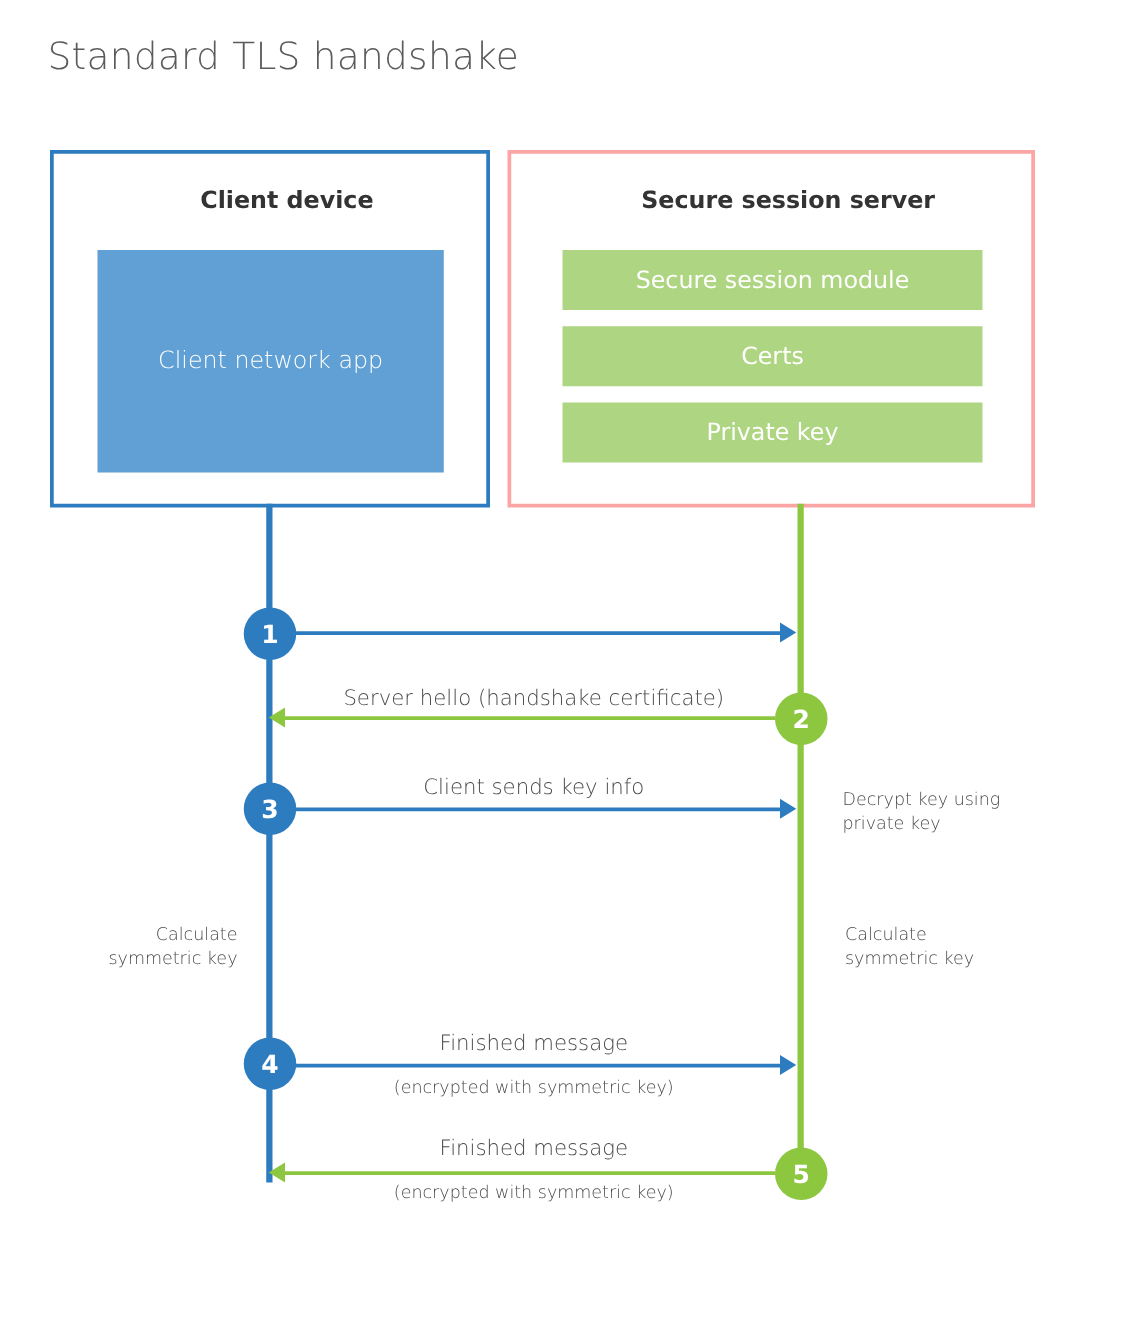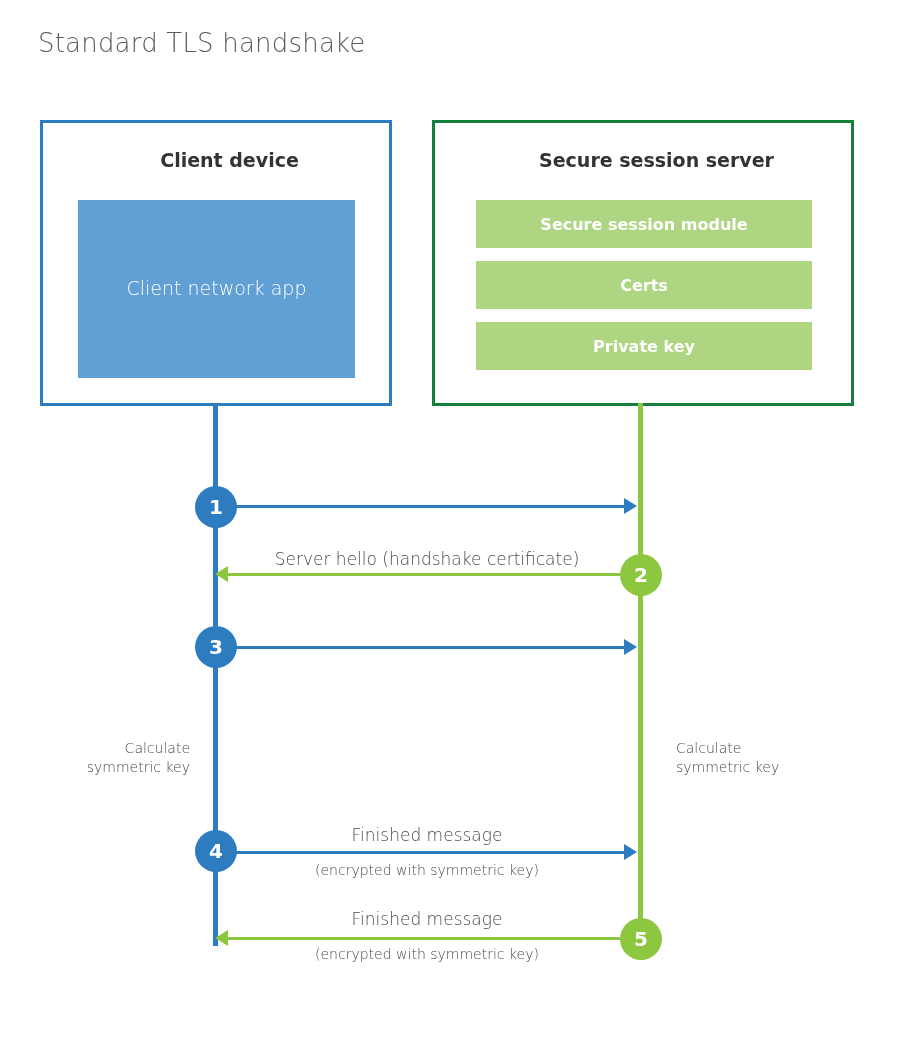--- a/index.html
+++ b/index.html
@@ -18,46 +18,46 @@
     height: 1058px;
     background: #ffffff;
     overflow: hidden;
   }
 
   
   .page-title {
     position: absolute;
     left: 38px;
     top: 28px;
-    font-size: 26px;
+    font-size: 30px;
     font-weight: 300;
     color: #5b5b5b;
     letter-spacing: 0.2px;
     white-space: nowrap;
   }
 
   
   .party-box {
     position: absolute;
     background: #ffffff;
     box-sizing: border-box;
   }
   .party-box.client {
     left: 40px;
     top: 120px;
     width: 352px;
     height: 286px;
     border: 3px solid #2e7cc0;
   }
   .party-box.server {
-    left: 432px;
+    left: 406px;
     top: 120px;
     width: 422px;
     height: 286px;
-    border: 3px solid #15803d;
+    border: 3px solid #fca5a5;
   }
   .party-title {
     position: absolute;
     left: 0;
     right: 0;
     top: 26px;
     text-align: center;
     font-size: 19px;
     font-weight: bold;
     color: #333333;
@@ -83,22 +83,22 @@
     box-sizing: border-box;
     padding: 0 14px;
   }
   .server-block {
     position: absolute;
     left: 41px;
     width: 336px;
     height: 48px;
     background: #aed581;
     color: #ffffff;
-    font-size: 16px;
-    font-weight: 700;
+    font-size: 19px;
+    font-weight: 400;
     display: flex;
     align-items: center;
     justify-content: center;
     text-align: center;
     box-sizing: border-box;
   }
   .server-block.b0 { top: 77px; }
   .server-block.b1 { top: 138px; }
   .server-block.b2 { top: 199px; }
 
@@ -206,23 +206,26 @@
 
   <div class="msg-line blue" style="left:216px; top:505px; width:408px;"></div>
   <div class="arrow-head right blue" style="left:624px; top:498px;"></div>
   <div class="step-badge blue" style="left:195px; top:486px;">1</div>
 
   <div class="msg-label" style="left:216px; top:549px; width:422px;">Server hello (handshake certificate)</div>
   <div class="msg-line green" style="left:228px; top:573px; width:392px;"></div>
   <div class="arrow-head left green" style="left:215px; top:566px;"></div>
   <div class="step-badge green" style="left:620px; top:554px;">2</div>
 
+  <div class="msg-label" style="left:216px; top:620px; width:422px;">Client sends key info</div>
   <div class="msg-line blue" style="left:216px; top:646px; width:408px;"></div>
   <div class="arrow-head right blue" style="left:624px; top:639px;"></div>
   <div class="step-badge blue" style="left:195px; top:626px;">3</div>
+  <div class="side-note right-side" style="left:674px; top:631px; width:190px;">Decrypt key using
+private key</div>
 
   <div class="side-note left-side" style="left:40px; top:739px; width:150px;">Calculate
 symmetric key</div>
   <div class="side-note right-side" style="left:676px; top:739px; width:190px;">Calculate
 symmetric key</div>
 
   <div class="msg-label" style="left:216px; top:825px; width:422px;">Finished message</div>
   <div class="msg-line blue" style="left:216px; top:851px; width:408px;"></div>
   <div class="arrow-head right blue" style="left:624px; top:844px;"></div>
   <div class="msg-sublabel" style="left:216px; top:862px; width:422px;">(encrypted with symmetric key)</div>

